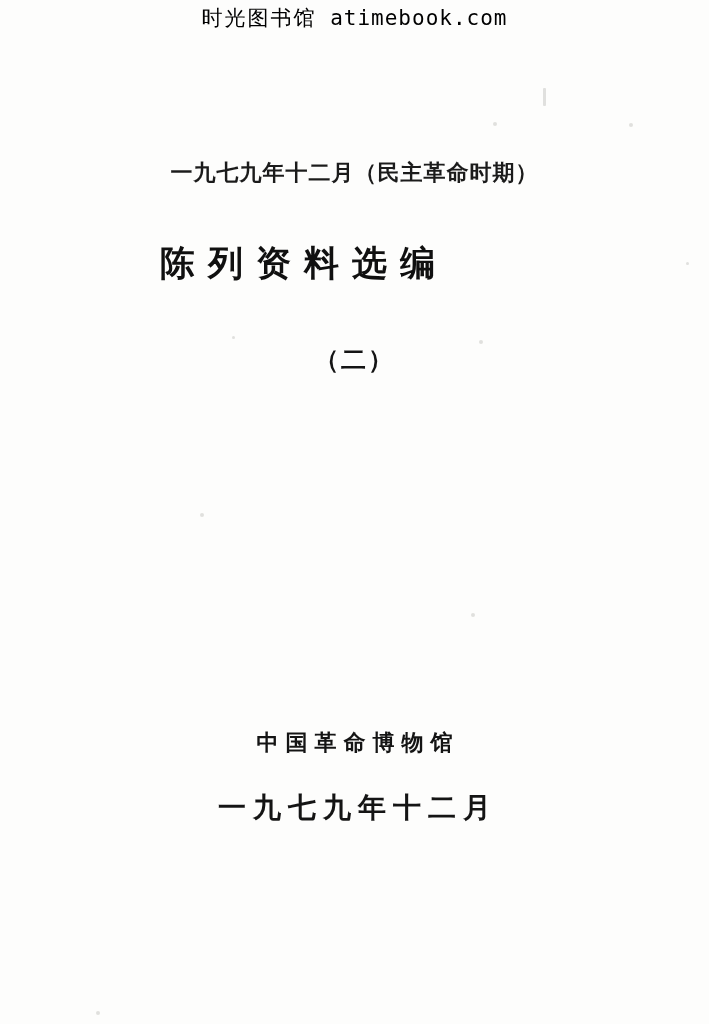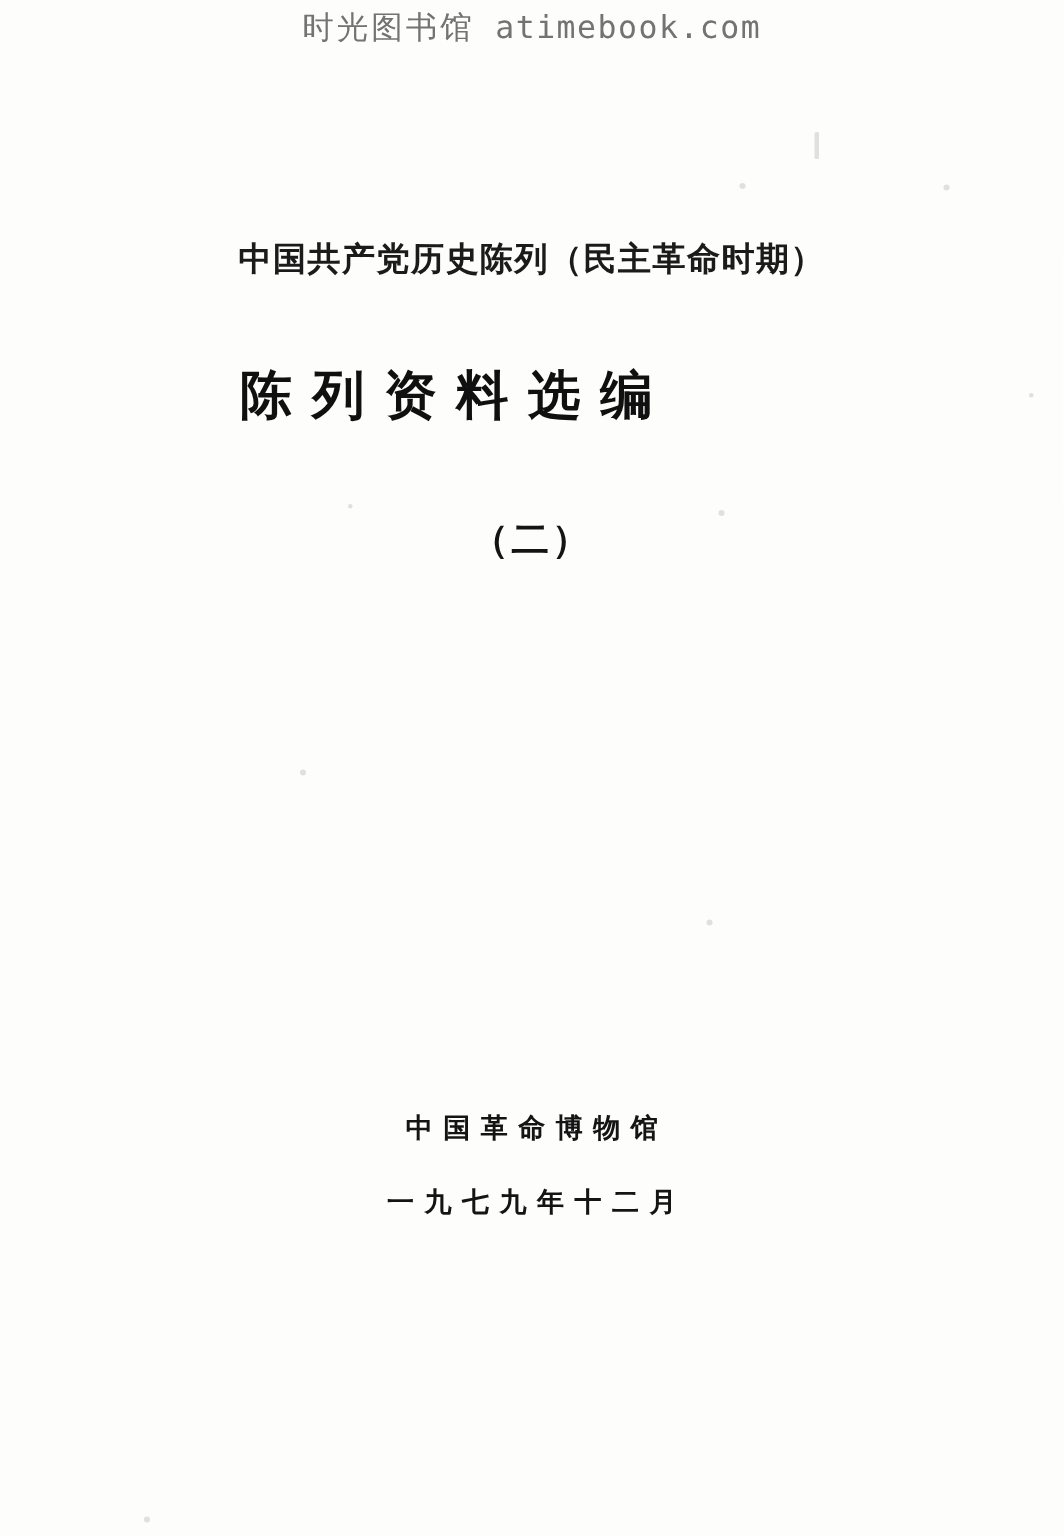--- a/index.html
+++ b/index.html
@@ -26,21 +26,21 @@
   }
   .watermark {
     position: absolute;
     top: 4px;
     left: 0;
     width: 709px;
     text-align: center;
     font-family: "DejaVu Sans Mono", monospace;
     font-size: 21px;
     letter-spacing: 1px;
-    color: #737373;
+    color: #000000;
     white-space: nowrap;
   }
   .watermark .wm-cn {
     font-family: "DejaVu Sans", sans-serif;
     letter-spacing: 2px;
   }
   .title-series {
     position: absolute;
     top: 158px;
     left: 0;
@@ -75,34 +75,33 @@
     font-weight: bold;
     color: #141414;
     letter-spacing: 2px;
   }
   .publisher {
     position: absolute;
     top: 728px;
     left: 0;
     width: 709px;
     text-align: center;
-    font-size: 18px;
+    font-size: 22px;
     font-weight: bold;
     color: #141414;
     letter-spacing: 7px;
     text-indent: 7px;
-    margin-top: 12px;
   }
   .date {
     position: absolute;
     top: 789px;
     left: 0;
     width: 709px;
     text-align: center;
-    font-size: 18px;
+    font-size: 28px;
     font-weight: bold;
     color: #141414;
     letter-spacing: 7px;
     text-indent: 7px;
   }
 </style>
 </head>
 <body>
 
 <div class="page">
@@ -115,21 +114,21 @@
   <div class="speck" style="left:200px; top:513px; width:4px; height:4px;"></div>
   <div class="speck" style="left:471px; top:613px; width:4px; height:4px;"></div>
   <div class="speck" style="left:96px; top:1011px; width:4px; height:4px;"></div>
   <div class="speck" style="left:686px; top:262px; width:3px; height:3px;"></div>
 
   <div class="watermark">
     <span class="wm-cn">时光图书馆</span>
     <span>atimebook.com</span>
   </div>
 
-  <div class="title-series">中国共产党历史陈列（民主革命时期）</div>
+  <div class="title-series">一九七九年十二月（民主革命时期）</div>
 
   <div class="title-main">陈列资料选编</div>
 
   <div class="volume">（二）</div>
 
   <div class="publisher">中国革命博物馆</div>
 
   <div class="date">一九七九年十二月</div>
 
 </div>

